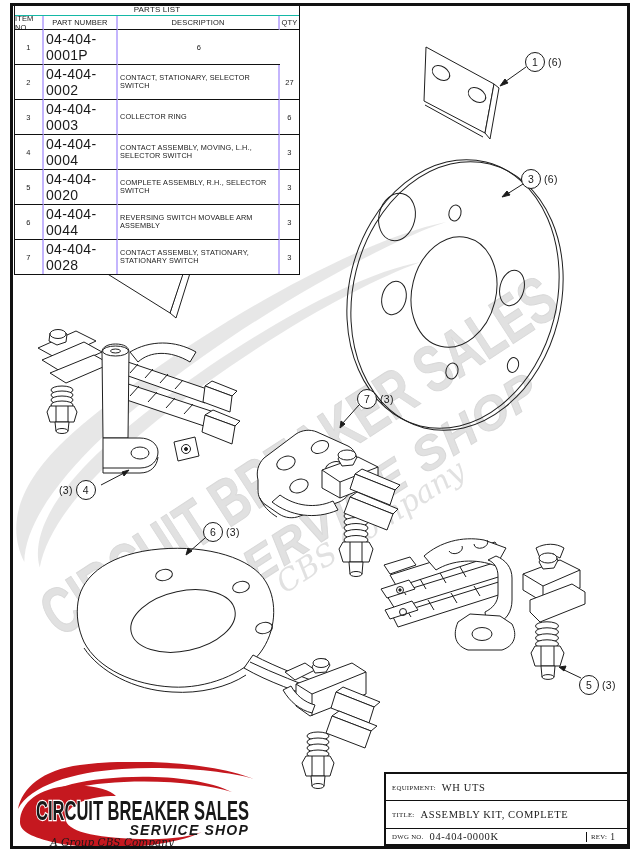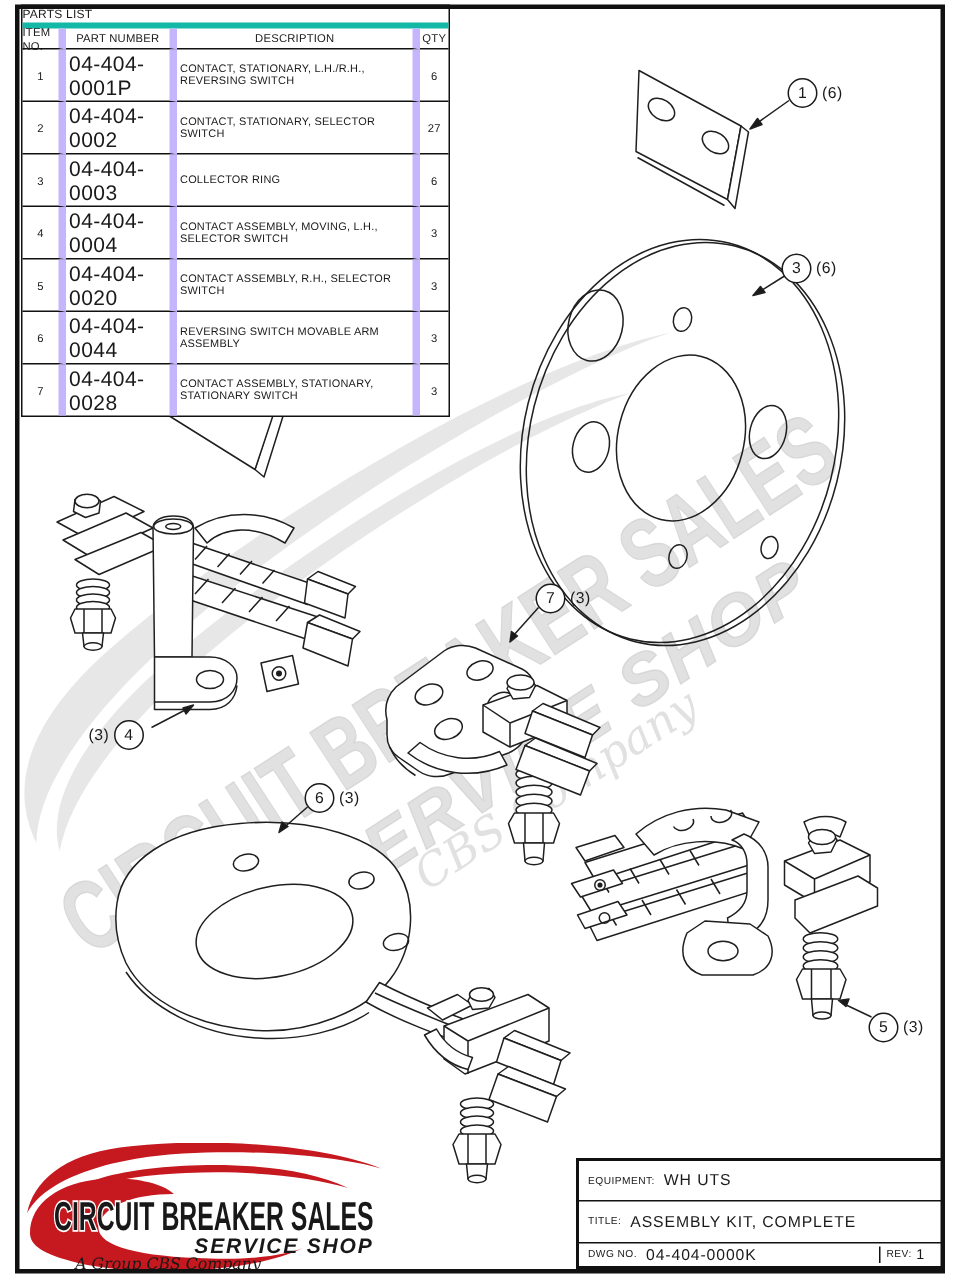--- a/index.html
+++ b/index.html
@@ -22,34 +22,34 @@
 
   
   .callout{position:absolute;display:flex;align-items:center;gap:3px;z-index:10;}
   .balloon{width:18px;height:18px;border:1.3px solid #1a1a1a;border-radius:50%;background:#fff;
         display:grid;place-items:center;font-size:10.5px;line-height:1;}
   .co-qty{font-size:10.5px;letter-spacing:.3px;}
 
   
   .parts-table{position:absolute;left:14px;top:3px;width:284px;background:#fff;
         border:1.6px solid #111;z-index:20;font-size:7.5px;letter-spacing:.15px;}
-  .pl-title{height:11px;line-height:11px;text-align:left;border-bottom:4px solid #14b8a6;font-size:8px;}
+  .pl-title{height:11px;line-height:11px;text-align:center;border-bottom:1px solid #14b8a6;font-size:8px;}
   .pl-head,.pl-row{display:grid;grid-template-columns:29px 74px 162px 1fr;}
   .pl-head>div{border-bottom:1px solid #111;height:13px;display:flex;align-items:center;justify-content:center;font-size:7.5px;}
   .pl-row>div{border-bottom:1px solid #111;min-height:17px;display:flex;align-items:center;padding:1px 2px;box-sizing:border-box;}
   .pl-row:last-child>div{border-bottom:none;}
-  .pl-head>div:not(:last-child),.pl-row>div:not(:last-child){border-right:5px solid #c4b5fd;}
+  .pl-head>div:not(:last-child),.pl-row>div:not(:last-child){border-right:2px solid #c4b5fd;}
   .c-item,.c-qty{justify-content:center;}
   .c-part{justify-content:center;font-size:14px;letter-spacing:.3px;}
   .c-desc{justify-content:flex-start;line-height:1.12;font-size:7.3px;}
 
   
   .title-block{position:absolute;left:384px;top:772px;width:246px;height:74px;background:#fff;
         border:2px solid #111;box-sizing:border-box;display:grid;grid-template-rows:27px 28px 1fr;z-index:20;}
-  .tb-row{display:flex;align-items:center;gap:6px;padding:0 6px;border-bottom:1.5px solid #111;}
+  .tb-row{display:flex;align-items:center;gap:6px;padding:0 6px;border-bottom:1.5px solid #111;font-family:Liberation Serif, serif;}
   .tb-row:last-child{border-bottom:none;padding:0;}
   .tb-label{font-size:6.8px;letter-spacing:.3px;}
   .tb-value{font-size:10.5px;letter-spacing:.6px;}
   .tb-bottom{display:grid;grid-template-columns:1fr 42px;height:100%;}
   .tb-dwg{display:flex;align-items:center;gap:6px;padding:0 6px;}
   .tb-rev{display:flex;align-items:center;gap:3px;padding:0 4px;border-left:1.5px solid #111;}
 
   
   .brand-logo{position:absolute;left:12px;top:762px;z-index:20;}
   .lg-name{font-weight:bold;fill:#181818;stroke:#fff;stroke-width:2.4;paint-order:stroke;}
@@ -287,21 +287,20 @@
     <div class="pl-title">PARTS LIST</div>
     <div class="pl-head">
       <div>ITEM NO.</div>
       <div>PART NUMBER</div>
       <div>DESCRIPTION</div>
       <div>QTY</div>
     </div>
     <div class="pl-row">
       <div class="c-item">1</div>
       <div class="c-part">04-404-0001P</div>
-      <div class="c-desc">CONTACT, STATIONARY, L.H./R.H., REVERSING SWITCH</div>
       <div class="c-qty">6</div>
     </div>
     <div class="pl-row">
       <div class="c-item">2</div>
       <div class="c-part">04-404-0002</div>
       <div class="c-desc">CONTACT, STATIONARY, SELECTOR SWITCH</div>
       <div class="c-qty">27</div>
     </div>
     <div class="pl-row">
       <div class="c-item">3</div>
@@ -311,21 +310,21 @@
     </div>
     <div class="pl-row">
       <div class="c-item">4</div>
       <div class="c-part">04-404-0004</div>
       <div class="c-desc">CONTACT ASSEMBLY, MOVING, L.H., SELECTOR SWITCH</div>
       <div class="c-qty">3</div>
     </div>
     <div class="pl-row">
       <div class="c-item">5</div>
       <div class="c-part">04-404-0020</div>
-      <div class="c-desc">CONTACT ASSEMBLY, R.H., SELECTOR SWITCH</div>
+      <div class="c-desc">COMPLETE ASSEMBLY, R.H., SELECTOR SWITCH</div>
       <div class="c-qty">3</div>
     </div>
     <div class="pl-row">
       <div class="c-item">6</div>
       <div class="c-part">04-404-0044</div>
       <div class="c-desc">REVERSING SWITCH MOVABLE ARM ASSEMBLY</div>
       <div class="c-qty">3</div>
     </div>
     <div class="pl-row">
       <div class="c-item">7</div>

